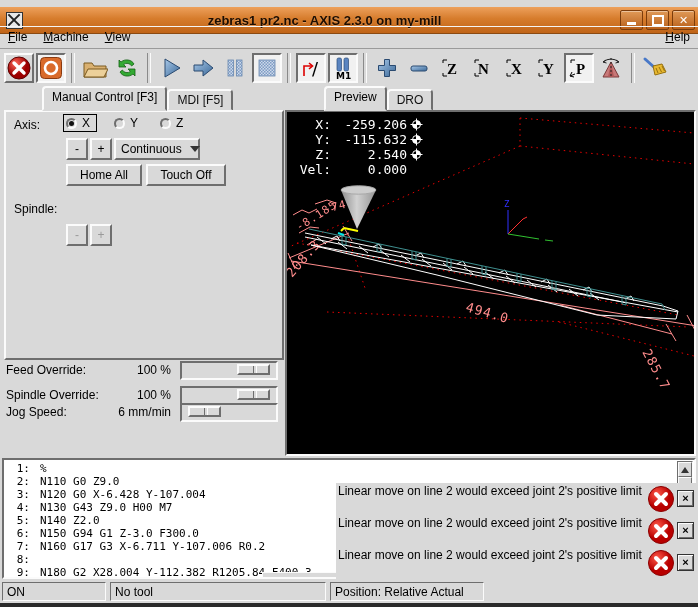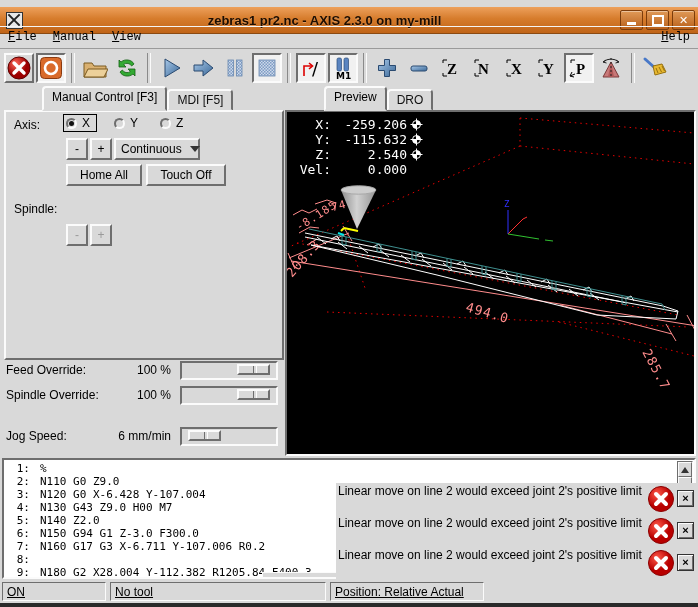--- a/index.html
+++ b/index.html
@@ -22,21 +22,21 @@
   .title-text{flex:1;text-align:center;font-weight:bold;font-size:13px;color:#1d0d00;
     text-shadow:0 1px 0 rgba(255,255,255,.25);}
   .winbtn{width:21px;height:18px;margin-right:3px;border:1px solid #7c3c0a;border-radius:2px;
     background:linear-gradient(#e09a58,#b9601a);display:flex;align-items:center;justify-content:center;
     color:#fff;font-size:11px;font-weight:bold;box-shadow:inset 0 1px 0 rgba(255,255,255,.4);}
   .glyph-min{width:9px;height:3px;background:#fff;margin-top:7px;}
   .glyph-max{width:8px;height:7px;border:2px solid #fff;}
   
   .menubar{position:absolute;left:0;top:26px;width:698px;height:22px;display:flex;align-items:center;
     border-bottom:1px solid #9a9a9a;box-shadow:0 1px 0 #f5f5f5 inset;}
-  .menu-item{padding:3px 8px;display:inline-block;font-family:Liberation Mono, monospace;}
+  .menu-item{padding:3px 8px;display:inline-block;}
   .menu-item::first-letter{text-decoration:underline;}
   .menu-spacer{flex:1;}
   
   .toolbar{position:absolute;left:0;top:49px;width:698px;height:38px;display:flex;align-items:center;padding-left:3px;}
   .tbtn{width:30px;height:30px;margin:0 1px;background:#d9d9d9;display:flex;align-items:center;justify-content:center;box-sizing:border-box;}
   .tbtn.on{background:#f1f1f1;}
   .tsep{width:2px;height:30px;margin:0 4px;border-left:1px solid #8a8a8a;border-right:1px solid #fafafa;}
   
   .tabsrow{position:absolute;display:flex;align-items:flex-end;height:23px;padding-left:36px;}
   .tab{background:#d9d9d9;border:2px solid;border-color:#fbfbfb #6e6e6e transparent #fbfbfb;
@@ -81,21 +81,21 @@
   .hsb-thumb{position:absolute;left:258px;top:112px;width:236px;height:6px;background:#d9d9d9;box-sizing:border-box;border:1px solid;border-color:#fbfbfb #6e6e6e #6e6e6e #fbfbfb;}
   .errors{position:absolute;left:336px;top:483px;width:360px;height:96px;background:#d9d9d9;}
   .err-row{display:flex;align-items:flex-start;height:32px;padding-top:1px;box-sizing:border-box;}
   .err-text{flex:1;font-size:12px;line-height:15px;padding-left:2px;}
   .err-ico{width:28px;height:28px;margin:1px 2px 0 0;flex:none;}
   .err-close{width:15px;height:15px;margin:6px 2px 0 0;flex:none;background:#d9d9d9;border:1px solid #333;
     box-shadow:inset 1px 1px 0 #fbfbfb, inset -1px -1px 0 #6e6e6e;
     display:flex;align-items:center;justify-content:center;font-size:11px;font-weight:bold;line-height:1;}
   
   .statusbar{position:absolute;left:0;top:581px;width:698px;height:22px;display:flex;}
-  .status-cell{height:19px;margin:1px 2px;box-sizing:border-box;padding:2px 4px;text-decoration:underline;}
+  .status-cell{height:19px;margin:1px 2px;box-sizing:border-box;padding:2px 4px;}
   .window-bottom{position:absolute;left:0;top:603px;width:698px;height:4px;background:#2a2a2a;}
   svg{display:block;}
 </style>
 </head>
 <body>
 
 <div class="window">
 
   <div class="titlebar">
     <div class="win-icon"></div>
@@ -106,21 +106,21 @@
     <div class="winbtn">
         <span class="glyph-max"></span>
       </div>
     <div class="winbtn">
         <span>✕</span>
       </div>
   </div>
 
   <div class="menubar">
     <span class="menu-item">File</span>
-    <span class="menu-item">Manual</span>
+    <span class="menu-item">Machine</span>
     <span class="menu-item">View</span>
     <span class="menu-spacer"></span>
     <span class="menu-item">Help</span>
   </div>
 
   <div class="toolbar">
     <div class="tbtn rz">
       <svg width="24" height="24" viewBox="0 0 24 24">
         <defs>
             <radialGradient id="rg" cx="35%" cy="30%">
@@ -300,21 +300,21 @@
         <div class="handle rz" style="left:55px;"></div>
       </div>
   </div>
   <div class="slider-row" style="left:0;top:385px;">
     <span class="slider-label">Spindle Override:</span>
     <span class="slider-value">100 %</span>
     <div class="slider sk">
         <div class="handle rz" style="left:55px;"></div>
       </div>
   </div>
-  <div class="slider-row" style="left:0;top:426px;">
+  <div class="slider-row" style="left:0;top:402px;">
     <span class="slider-label">Jog Speed:</span>
     <span class="slider-value">6 mm/min</span>
     <div class="slider sk">
         <div class="handle rz" style="left:6px;"></div>
       </div>
   </div>
 
   <div class="tabsrow" style="left:288px;top:88px;">
     <div class="tab active">Preview</div>
     <div class="tab inactive">DRO</div>

